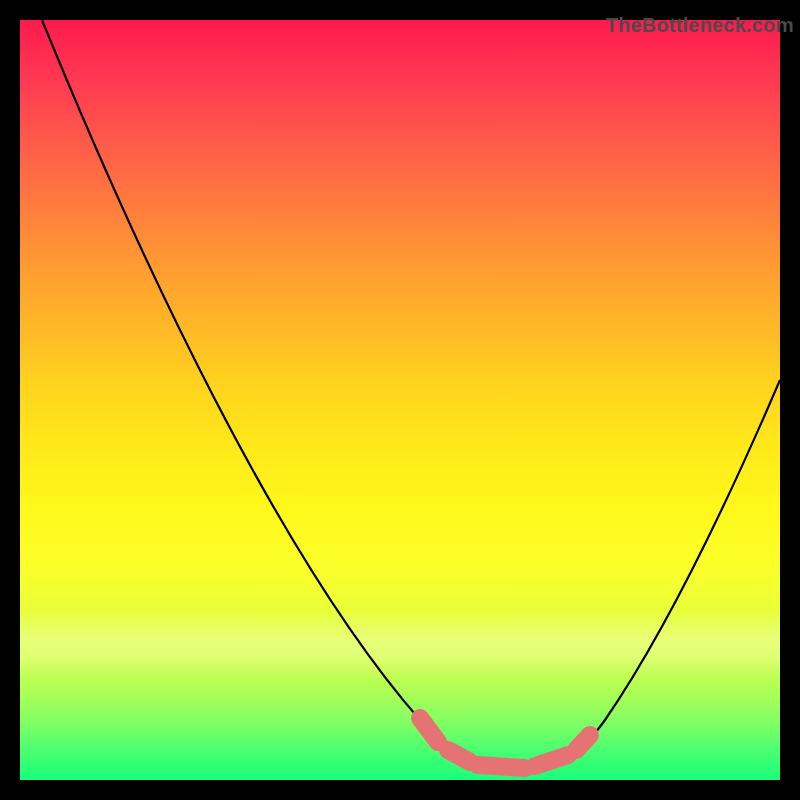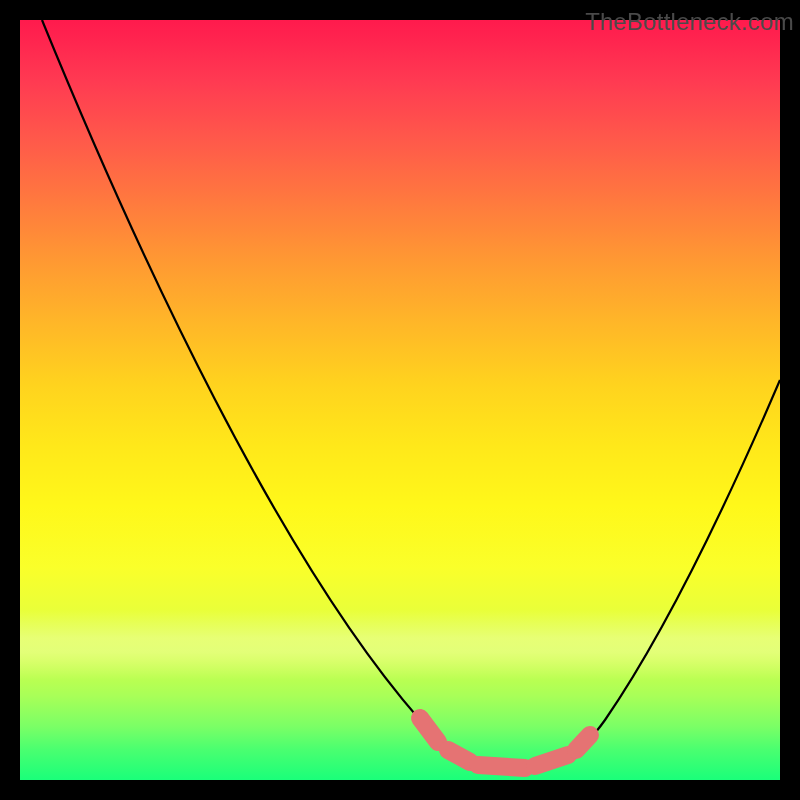--- a/index.html
+++ b/index.html
@@ -52,25 +52,25 @@
     height: 70px;
     background: linear-gradient(to bottom,
       rgba(255,255,200,0.0) 0%,
       rgba(255,255,210,0.35) 40%,
       rgba(255,255,210,0.35) 60%,
       rgba(255,255,200,0.0) 100%);
     pointer-events: none;
   }
   .watermark {
     position: absolute;
-    top: 8px;
+    top: 14px;
     right: 6px;
     color: #4a4a4a;
-    font-size: 24px;
-    font-weight: 400;
+    font-size: 20px;
+    font-weight: 700;
     letter-spacing: 0.2px;
     user-select: none;
   }
   svg.curve {
     position: absolute;
     left: 20px;
     top: 20px;
     width: 760px;
     height: 760px;
     pointer-events: none;

